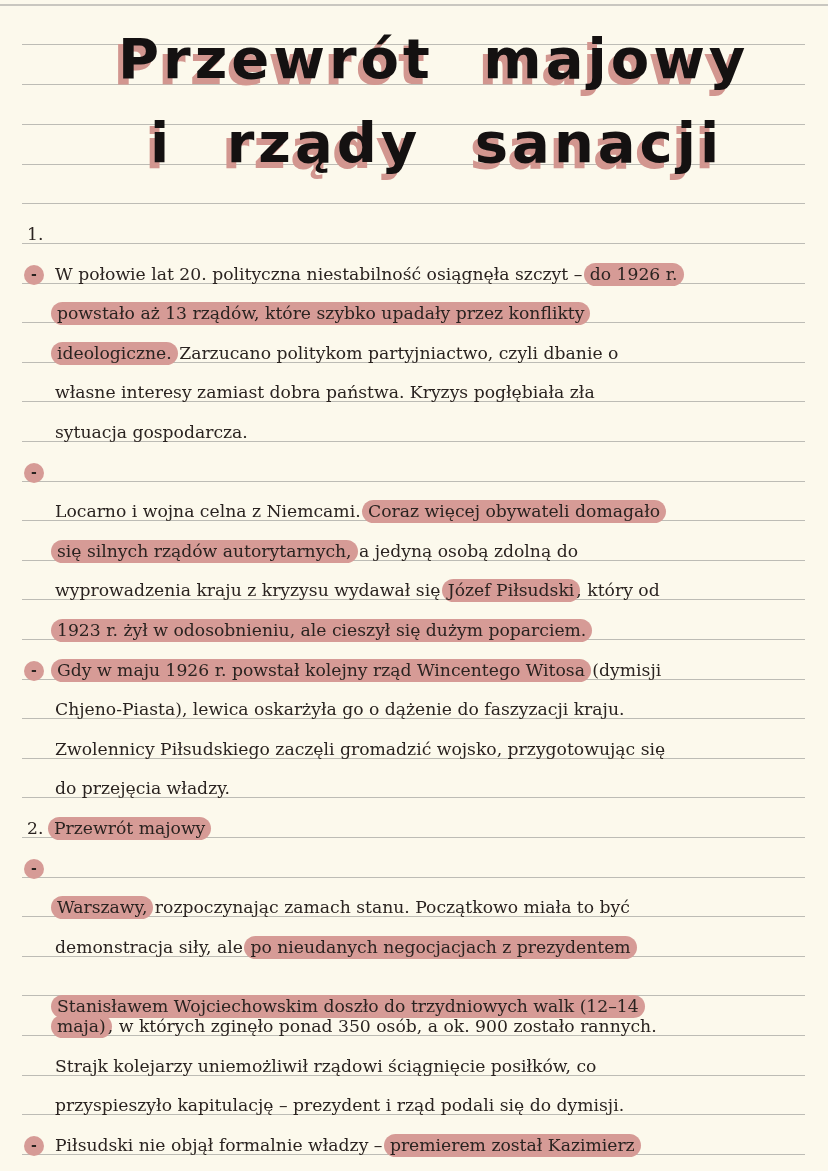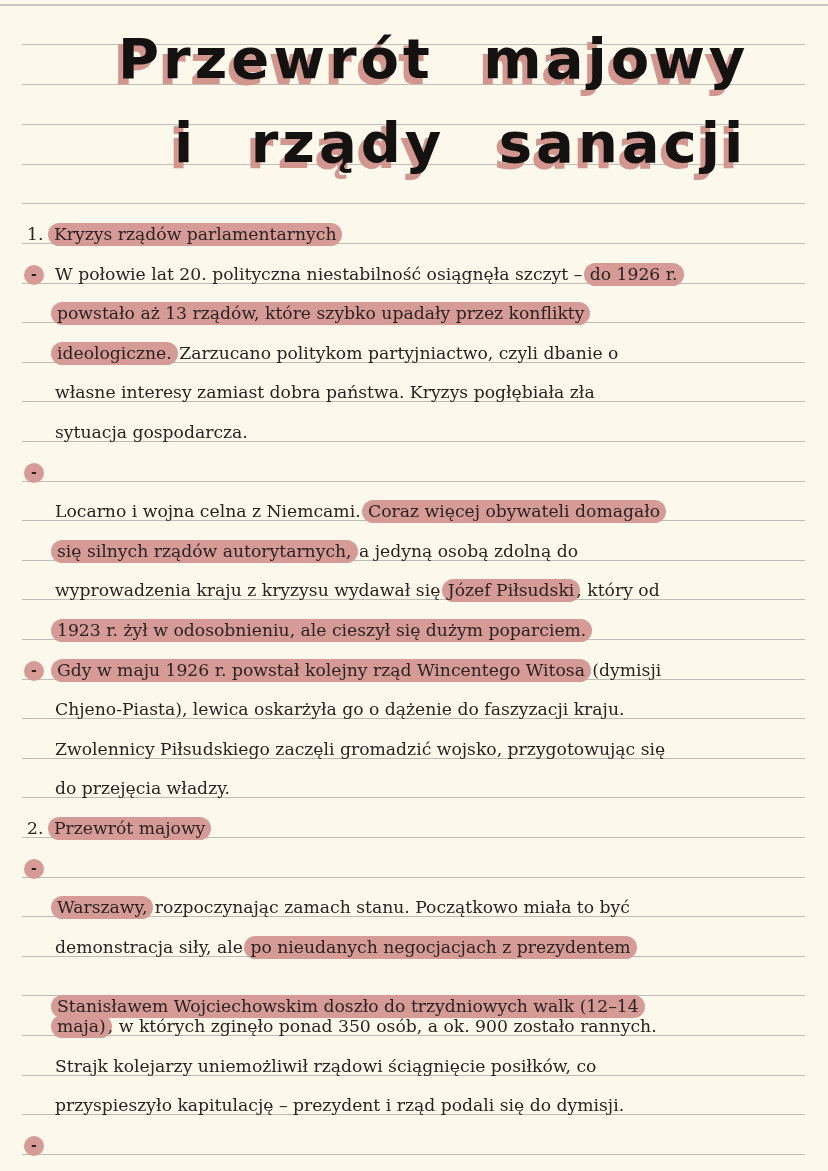--- a/index.html
+++ b/index.html
@@ -24,21 +24,21 @@
     .title-line {
       position: absolute; white-space: nowrap;
       font-family: "DejaVu Sans", sans-serif;
       font-weight: bold;
       font-size: 56px;
       letter-spacing: 4px;
       color: #141111;
       text-shadow: -5px 6px 0 #d2968f;
     }
     .title-line.l1 { left: 118px; top: 8px; word-spacing: 26px; }
-    .title-line.l2 { left: 150px; top: 92px; word-spacing: 30px; margin-left: 24px; }
+    .title-line.l2 { left: 150px; top: 92px; word-spacing: 30px; }
 
     .content { position: absolute; left: 0; top: 0; width: 828px; }
     .row {
       position: absolute; left: 0; width: 828px; height: 32px;
       white-space: nowrap;
       font-size: 17.2px;
       line-height: 32px;
     }
     .row .text { position: absolute; left: 55px; top: 0; }
     .row.heading .num { position: absolute; left: 27px; top: 0; }
@@ -72,21 +72,20 @@
 
 <div class="title-wrap">
   <div class="title-line l1">Przewrót majowy</div>
   <div class="title-line l2">i rządy sanacji</div>
 </div>
 
 <div class="content" id="content">
     <div class="rule" style="top: 243px;"></div>
     <div class="row heading" style="top: 218px;">
       <span class="num">1.</span>
-      <span class="text"><span class="hl">Kryzys rządów parlamentarnych</span></span>
     </div>
     <div class="rule" style="top: 283px;"></div>
     <div class="row" style="top: 258px;">
       <span class="bullet">-</span>
       <span class="text"><span>W połowie lat 20. polityczna niestabilność osiągnęła szczyt – </span><span class="hl">do 1926 r.</span></span>
     </div>
     <div class="rule" style="top: 322px;"></div>
     <div class="row" style="top: 297px;">
       <span class="text"><span class="hl">powstało aż 13 rządów, które szybko upadały przez konflikty</span></span>
     </div>
@@ -168,14 +167,15 @@
     <div class="row" style="top: 1050px;">
       <span class="text"><span>Strajk kolejarzy uniemożliwił rządowi ściągnięcie posiłków, co</span></span>
     </div>
     <div class="rule" style="top: 1114px;"></div>
     <div class="row" style="top: 1089px; padding-left: 17px;">
       <span class="text"><span>przyspieszyło kapitulację – prezydent i rząd podali się do dymisji.</span></span>
     </div>
     <div class="rule" style="top: 1154px;"></div>
     <div class="row" style="top: 1129px;">
       <span class="bullet">-</span>
+      <span class="text"><span>Piłsudski nie objął formalnie władzy – </span><span class="hl">premierem został Kazimierz</span></span>
     </div>
   </div>
 
 </body></html>

